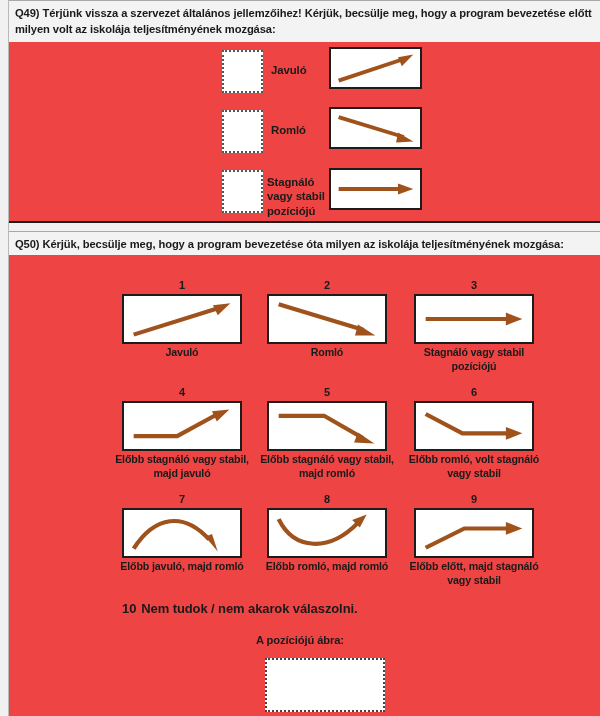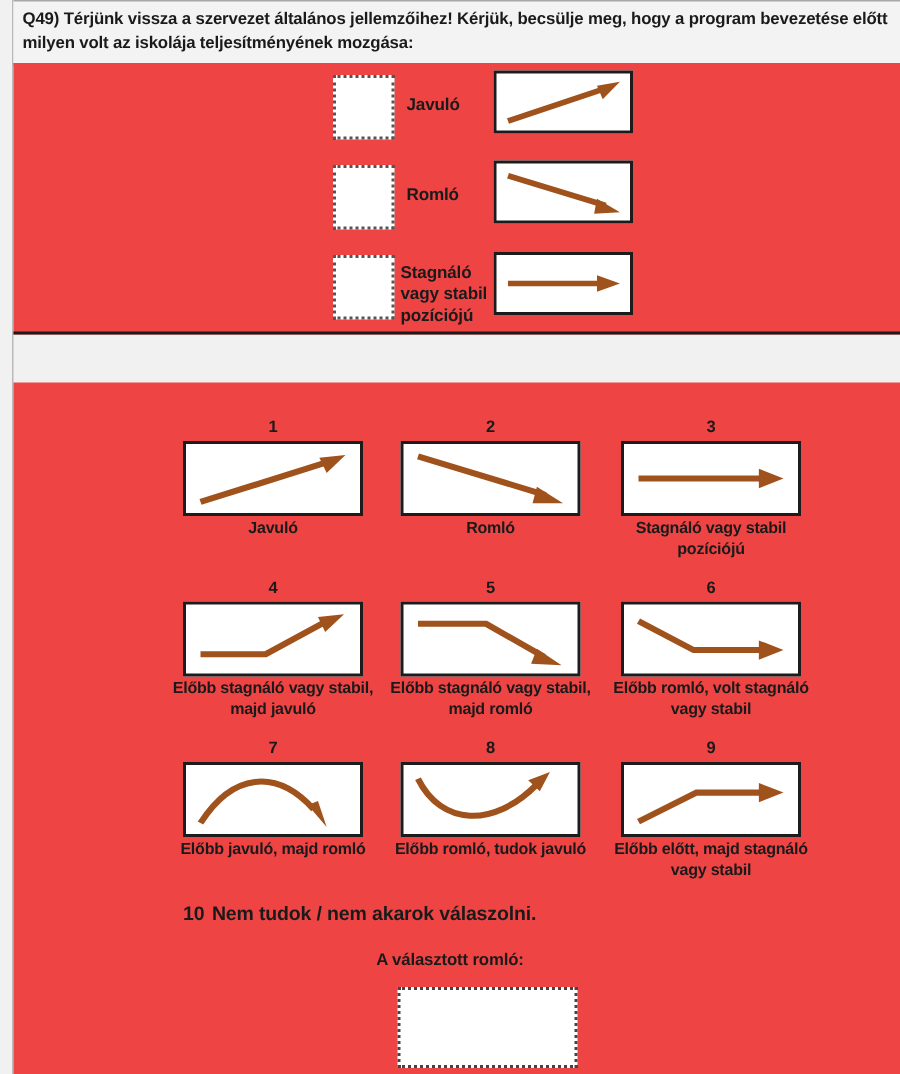--- a/index.html
+++ b/index.html
@@ -195,20 +195,21 @@
       <div class="fig-box" style="left:320px; top:8px; width:93px; height:42px;">
         <svg viewBox="0 0 93 42" preserveAspectRatio="none">
           <line x1="8" y1="21" x2="76" y2="21" stroke="#a0521c" stroke-width="4.2"></line>
           <polygon points="86,21 70,15 70,27" fill="#a0521c"></polygon>
         </svg>
       </div>
     </div>
 
   </div>
 
+  <div class="q-header" id="q50-header">Q50) Kérjük, becsülje meg, hogy a program bevezetése óta milyen az iskolája teljesítményének mozgása:</div>
 
   <div class="q-body" id="q50-body">
 
     <div class="grid-item" style="left:113px; top:24px;">
       <div class="grid-num">1</div>
       <div class="grid-fig">
         <svg viewBox="0 0 120 50" preserveAspectRatio="none">
           <line x1="10" y1="42" x2="98" y2="13" stroke="#a0521c" stroke-width="4.4"></line>
           <polygon points="110,8 92,10 97,21" fill="#a0521c"></polygon>
         </svg>
@@ -283,36 +284,36 @@
     </div>
 
     <div class="grid-item" style="left:258px; top:238px;">
       <div class="grid-num">8</div>
       <div class="grid-fig">
         <svg viewBox="0 0 120 50" preserveAspectRatio="none">
           <path d="M10,10 C26,44 62,46 92,14" fill="none" stroke="#a0521c" stroke-width="4.4"></path>
           <polygon points="101,5 86,11 94,19" fill="#a0521c"></polygon>
         </svg>
       </div>
-      <div class="grid-cap">Előbb romló, tudok javuló</div>
+      <div class="grid-cap">Előbb romló, majd romló</div>
     </div>
 
     <div class="grid-item" style="left:405px; top:238px;">
       <div class="grid-num">9</div>
       <div class="grid-fig">
         <svg viewBox="0 0 120 50" preserveAspectRatio="none">
           <polyline points="10,41 50,20 96,20" fill="none" stroke="#a0521c" stroke-width="4.4"></polyline>
           <polygon points="110,20 93,13 93,27" fill="#a0521c"></polygon>
         </svg>
       </div>
       <div class="grid-cap">Előbb előtt, majd stagnáló vagy stabil</div>
     </div>
 
   </div>
 
   <div class="opt-ten">
     <span class="num">10</span><span>Nem tudok / nem akarok válaszolni.</span>
   </div>
 
-  <div class="chosen-label">A választott romló:</div>
+  <div class="chosen-label">A pozíciójú ábra:</div>
   <div class="chosen-box"></div>
 
 </div>
 
 </body></html>

